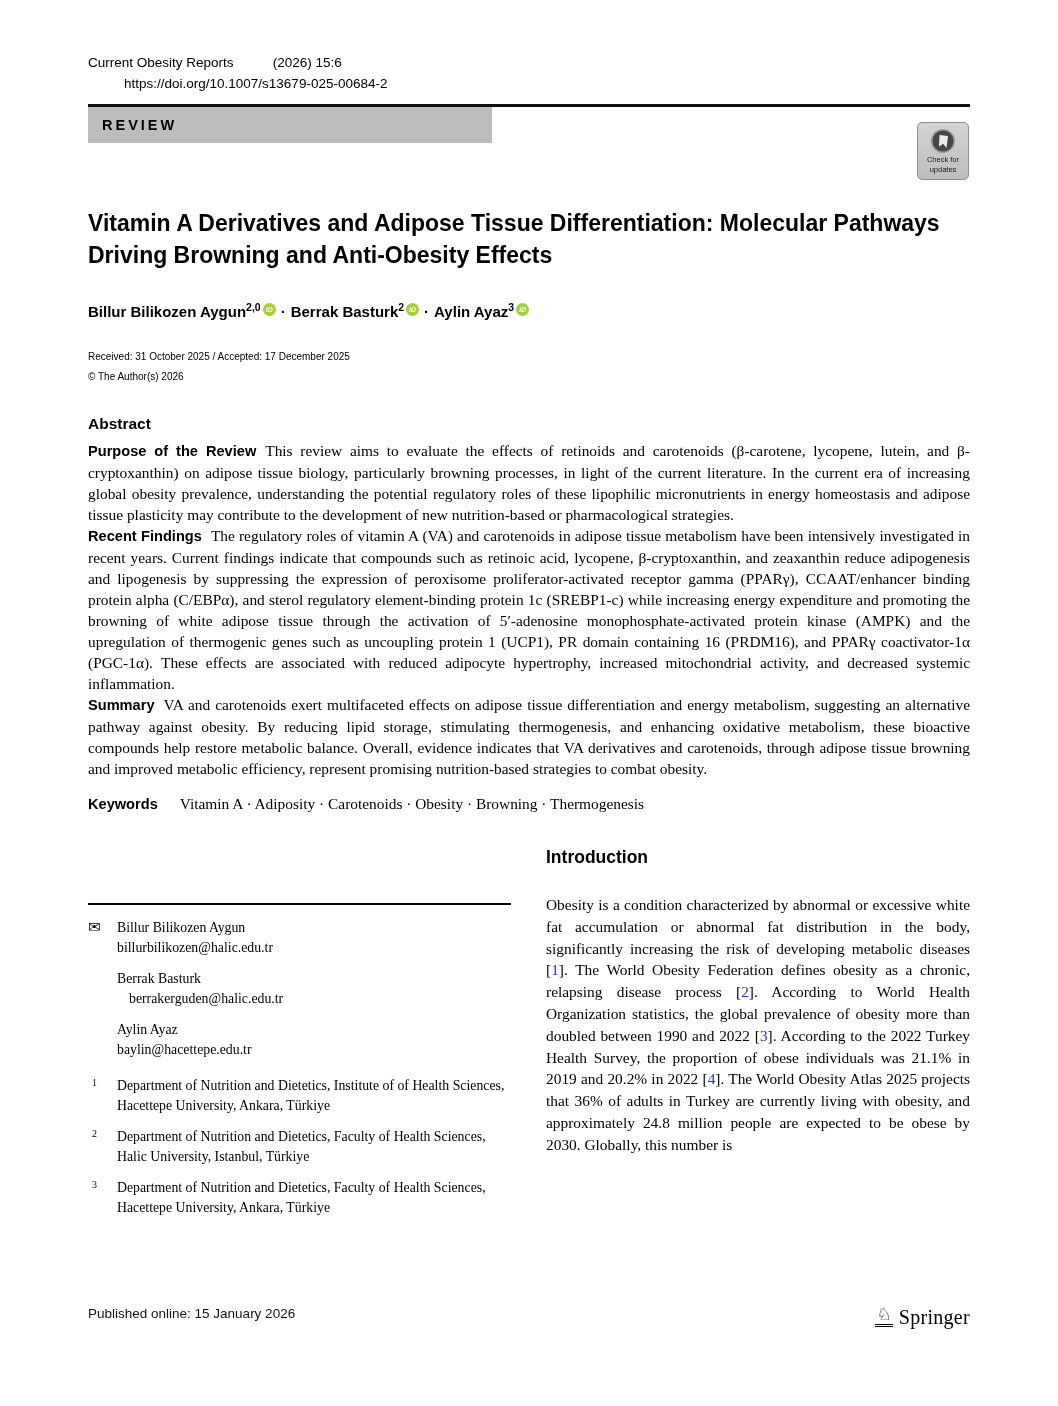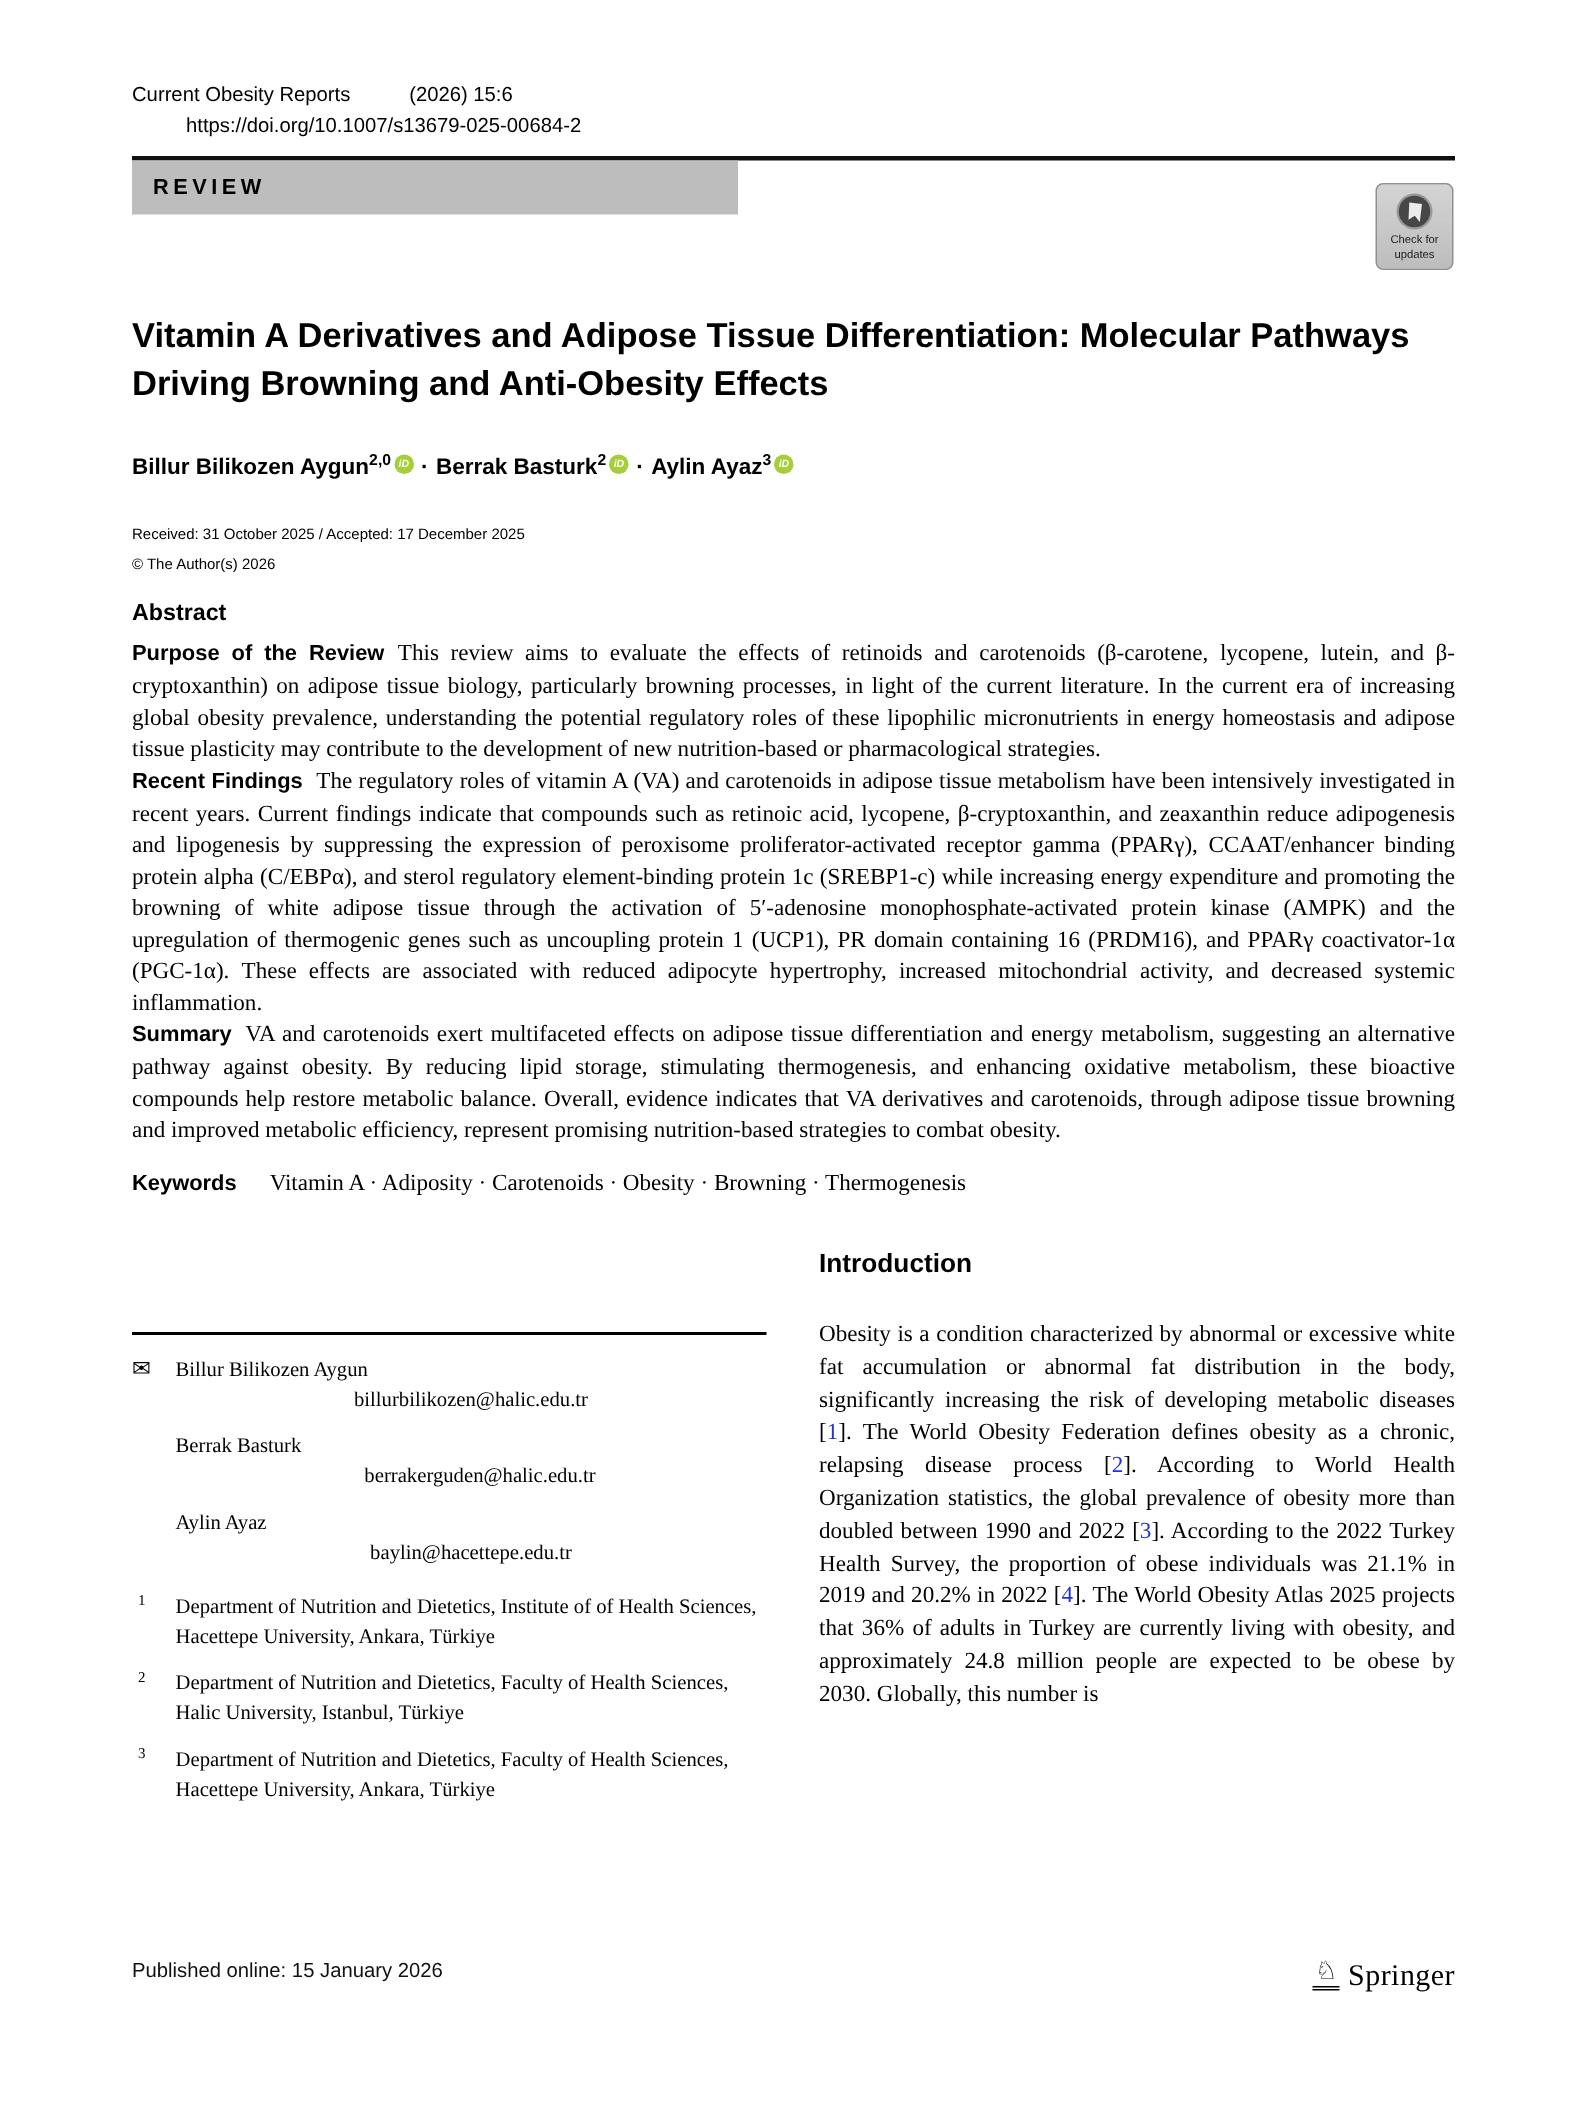--- a/index.html
+++ b/index.html
@@ -35,21 +35,21 @@
   .orcid {
     display:inline-block; width:13px; height:13px; border-radius:50%;
     background:#a6ce39; color:#fff; font-size:7px; font-weight:bold;
     text-align:center; line-height:13px; vertical-align:text-top; margin-left:2px;
     font-style:italic;
   }
   .author-sep { margin:0 5px; font-weight:bold; }
 
   .dates-block { margin-top:27px; font-size:10px; line-height:20px; }
 
-  .abstract { margin-top:13px; }
+  .abstract { margin-top:28px; }
   .abstract h2 { font-size:15.5px; margin:0 0 7px; font-weight:bold; }
   .ab-para {
     margin:0; font-family:"Liberation Serif","DejaVu Serif",serif;
     font-size:15.4px; line-height:21px; text-align:justify;
   }
   .ab-label { font-family:"Liberation Sans","DejaVu Sans",sans-serif; font-weight:bold; font-size:14.6px; margin-right:9px; }
 
   .keywords { margin-top:16px; font-family:"Liberation Serif","DejaVu Serif",serif; font-size:15.4px; }
   .kw-label { font-family:"Liberation Sans","DejaVu Sans",sans-serif; font-weight:bold; font-size:14.6px; margin-right:22px; }
 
@@ -64,21 +64,21 @@
   }
   .cite { color:#2336cb; cursor:pointer; }
 
   .corr-block { border-top:2.5px solid #000; padding-top:13px; }
   .corr-entry, .affil {
     position:relative; padding-left:29px;
     font-family:"Liberation Serif","DejaVu Serif",serif;
     font-size:13.8px; line-height:20px; margin-bottom:11px;
   }
   .mail-icon { position:absolute; left:0; top:-1px; font-size:15px; font-family:"DejaVu Sans",sans-serif; }
-  .corr-email { display:block;text-align:center; }
+  .corr-email { display:block; }
   .affil-list { margin-top:16px; }
   .affil-num { position:absolute; left:4px; top:-3px; font-size:10px; }
 
   .footer { position:absolute; top:1306px; left:88px; right:88px; display:flex; justify-content:space-between; align-items:flex-start; }
   .published { font-size:13.5px; color:#111; }
   .springer-logo { display:flex; align-items:flex-end; gap:6px; }
   .knight-box { font-size:17px; line-height:17px; border-bottom:3px double #000; padding:0 1px 1px; font-family:"DejaVu Sans",sans-serif; }
   .springer-text { font-family:"Liberation Serif","DejaVu Serif",serif; font-size:20px; line-height:20px; letter-spacing:0.3px; }
 </style>
 </head>

